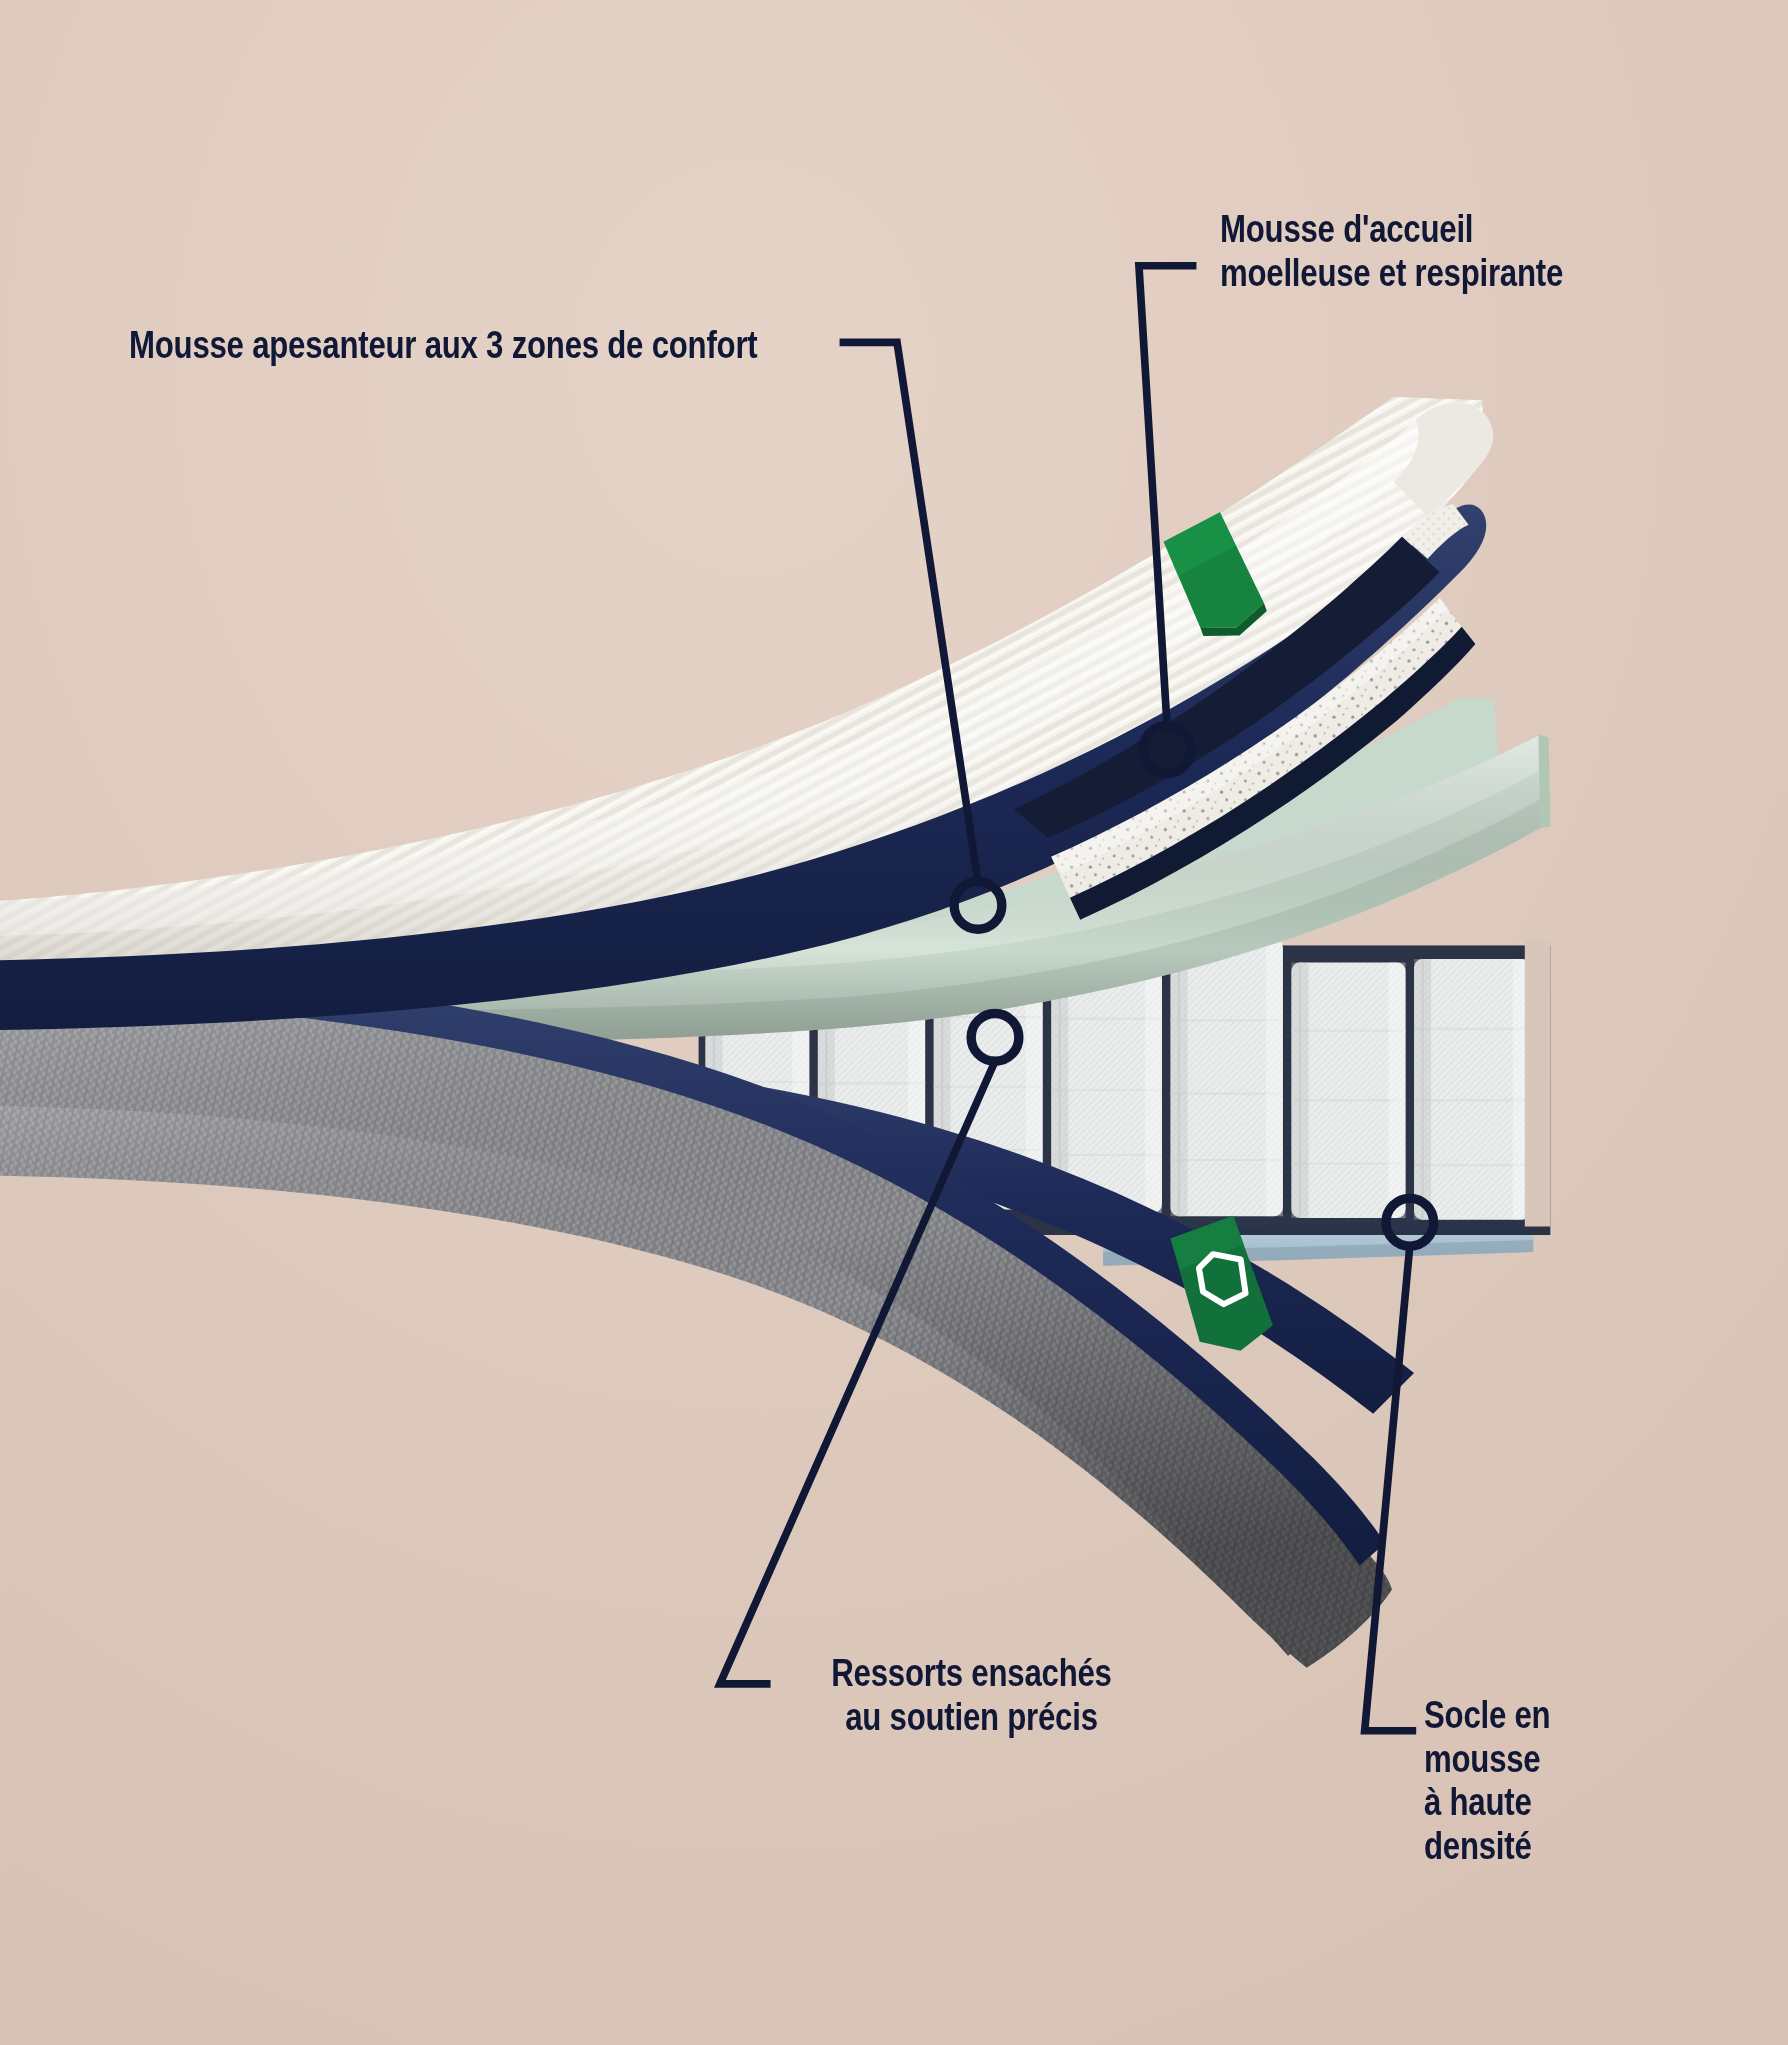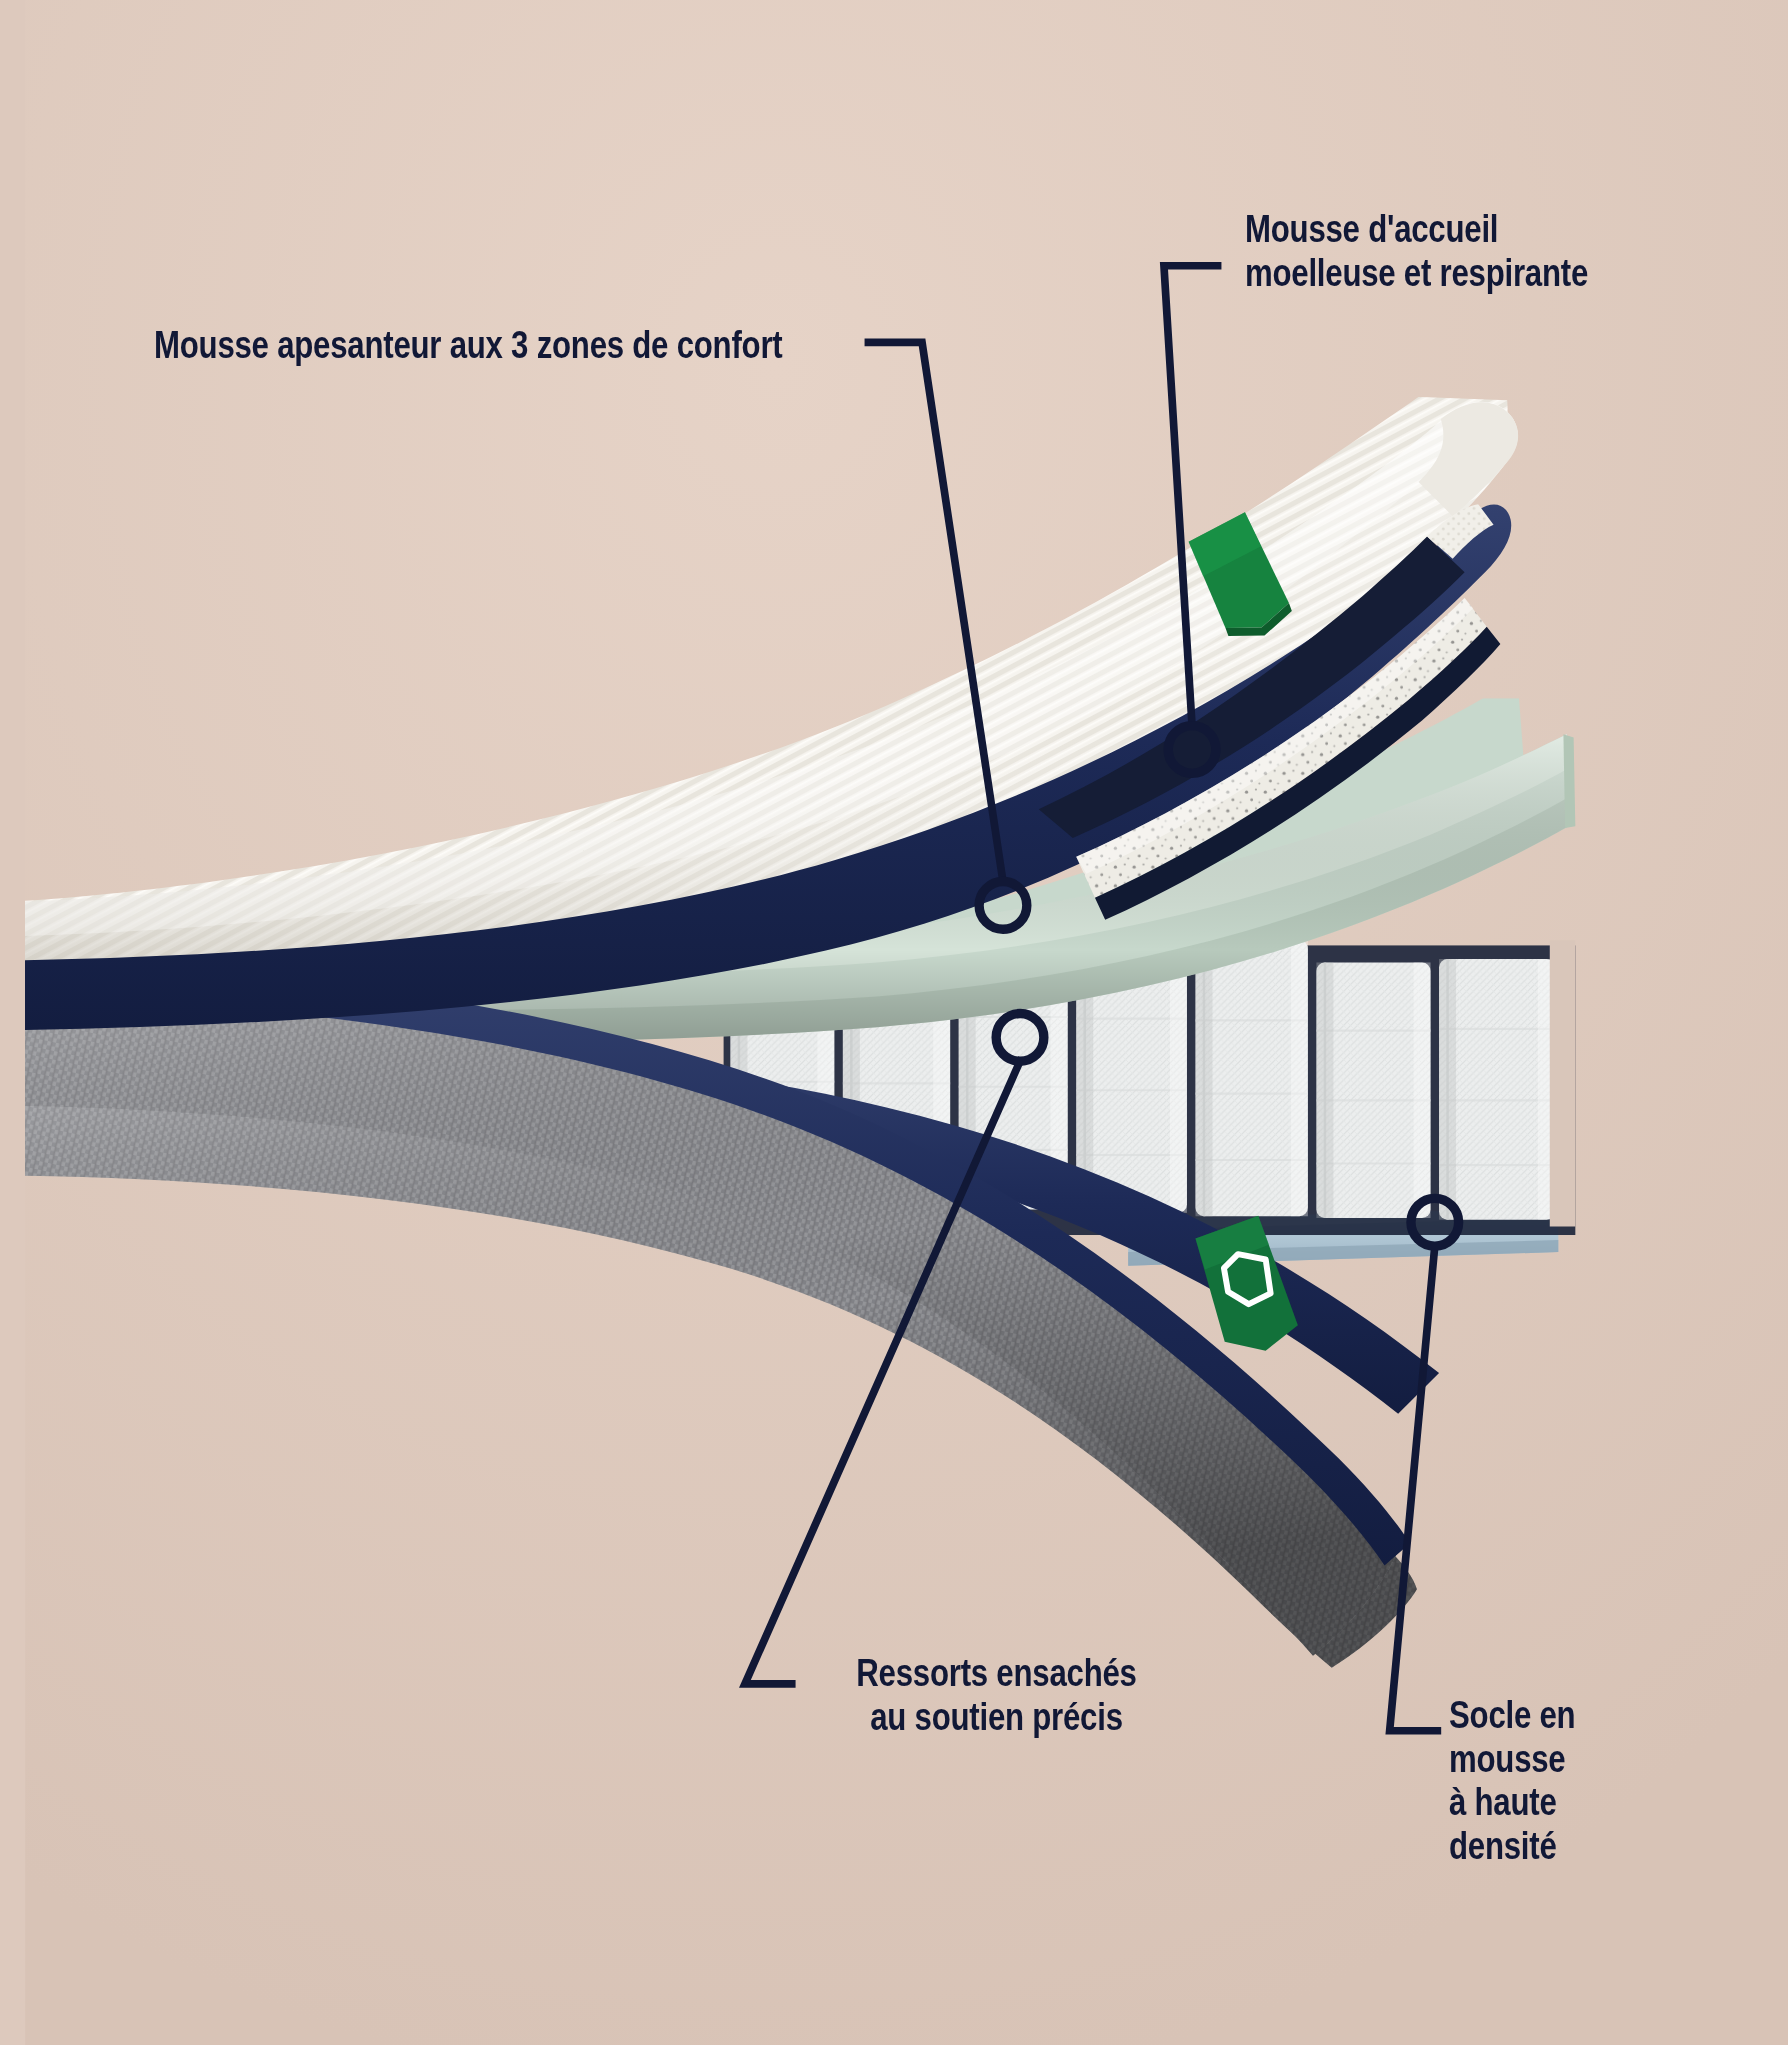--- a/index.html
+++ b/index.html
@@ -2,21 +2,21 @@
 <html style="font-size:13.6px"><head>
 <meta charset="utf-8">
 <style>
   html,body{margin:0;padding:0;}
   body{
     width:1789px;height:2045px;
     background:#ddc9bd;
     font-family:"Liberation Sans","DejaVu Sans",sans-serif;
     overflow:hidden;position:relative;
   }
-  #stage{position:absolute;inset:0;width:1670px;height:2045px;margin-left:25px;}
+  #stage{position:absolute;inset:0;width:1670px;height:2045px;}
   svg.layer{position:absolute;left:0;top:0;width:1789px;height:2045px;display:block;}
 
   .callout-text{
     position:absolute;
     color:#111836;
     font-weight:700;
     font-family:"Liberation Sans","DejaVu Sans",sans-serif;
     font-stretch:condensed;
     letter-spacing:-0.3px;
     line-height:1.12;

